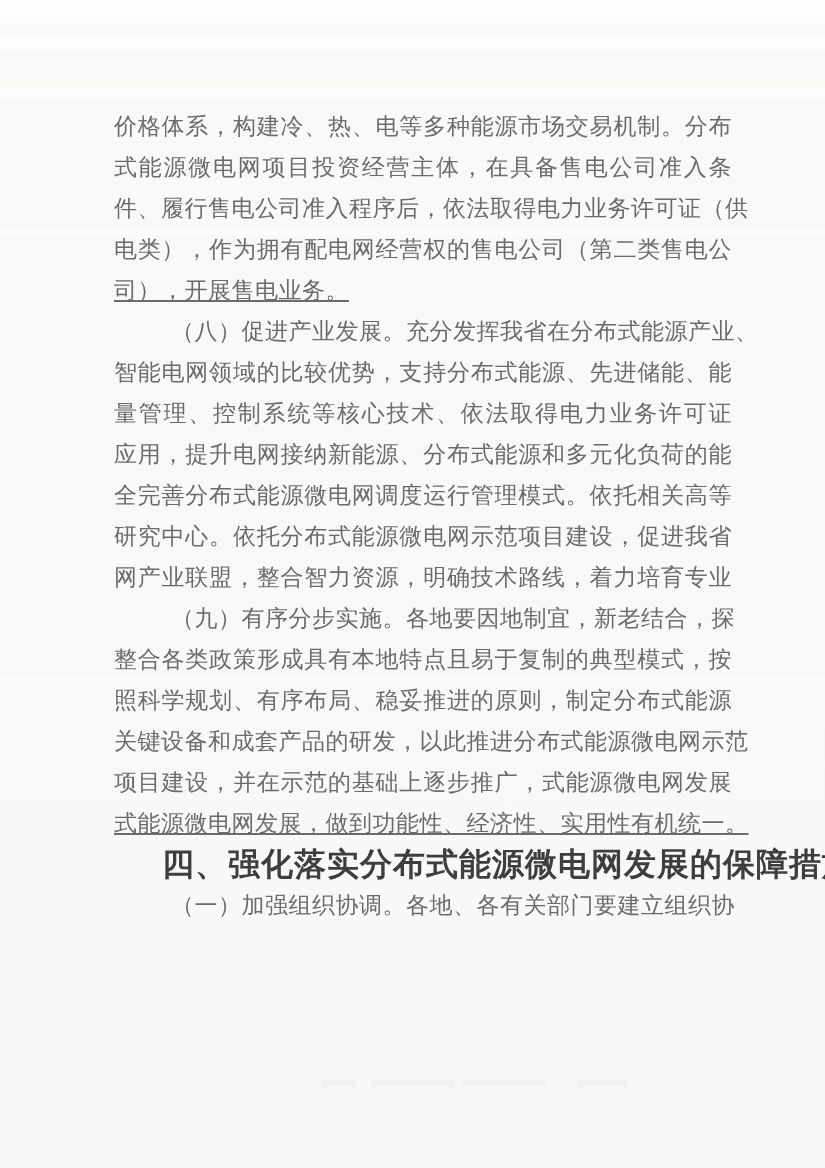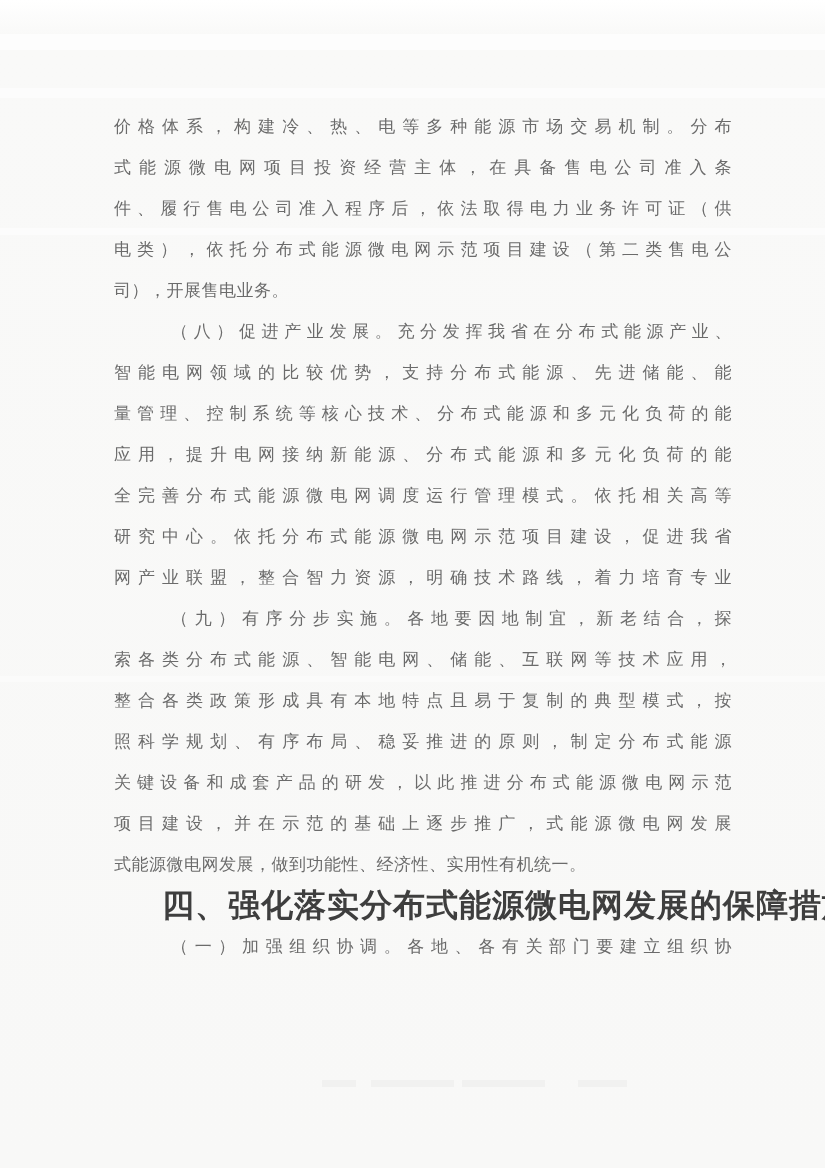--- a/index.html
+++ b/index.html
@@ -42,32 +42,33 @@
   .patch-3 { left: 462px; width: 83px; }
   .patch-4 { left: 578px; width: 49px; }
 
   .content {
     position: absolute;
     left: 114px;
     top: 106px;
     width: 618px;
   }
   .line {
-    font-size: 17px;
+    font-size: 23px;
     line-height: 41px;
     height: 41px;
     color: #6b6b6b;
     letter-spacing: 0.5px;
     text-align: justify;
     text-align-last: justify;
     white-space: nowrap;
     overflow: visible;
   }
   .line.end {
     text-align-last: left;
+    text-decoration: underline;
   }
   .line.indent {
     text-indent: 57px;
   }
   .line.heading {
     font-family: "Liberation Sans", "DejaVu Sans", sans-serif;
     font-weight: 700;
     color: #3e3e3e;
     font-size: 32px;
     text-align-last: left;
@@ -86,31 +87,30 @@
   <div class="band band-4"></div>
   <div class="patch patch-1"></div>
   <div class="patch patch-2"></div>
   <div class="patch patch-3"></div>
   <div class="patch patch-4"></div>
 
   <div class="content">
     <div class="line">价格体系，构建冷、热、电等多种能源市场交易机制。分布</div>
     <div class="line">式能源微电网项目投资经营主体，在具备售电公司准入条</div>
     <div class="line">件、履行售电公司准入程序后，依法取得电力业务许可证（供</div>
-    <div class="line">电类），依托分布式能源微电网示范项目建设（第二类售电公</div>
+    <div class="line">电类），作为拥有配电网经营权的售电公司（第二类售电公</div>
     <div class="line end">司），开展售电业务。</div>
     <div class="line indent">（八）促进产业发展。充分发挥我省在分布式能源产业、</div>
     <div class="line">智能电网领域的比较优势，支持分布式能源、先进储能、能</div>
-    <div class="line">量管理、控制系统等核心技术、分布式能源和多元化负荷的能</div>
+    <div class="line">量管理、控制系统等核心技术、依法取得电力业务许可证</div>
     <div class="line">应用，提升电网接纳新能源、分布式能源和多元化负荷的能</div>
     <div class="line">全完善分布式能源微电网调度运行管理模式。依托相关高等</div>
     <div class="line">研究中心。依托分布式能源微电网示范项目建设，促进我省</div>
     <div class="line">网产业联盟，整合智力资源，明确技术路线，着力培育专业</div>
     <div class="line indent">（九）有序分步实施。各地要因地制宜，新老结合，探</div>
-    <div class="line">索各类分布式能源、智能电网、储能、互联网等技术应用，</div>
     <div class="line">整合各类政策形成具有本地特点且易于复制的典型模式，按</div>
     <div class="line">照科学规划、有序布局、稳妥推进的原则，制定分布式能源</div>
     <div class="line">关键设备和成套产品的研发，以此推进分布式能源微电网示范</div>
     <div class="line">项目建设，并在示范的基础上逐步推广，式能源微电网发展</div>
     <div class="line end">式能源微电网发展，做到功能性、经济性、实用性有机统一。</div>
     <div class="line heading">四、强化落实分布式能源微电网发展的保障措施</div>
     <div class="line indent">（一）加强组织协调。各地、各有关部门要建立组织协</div>
   </div>
 
 </div>

